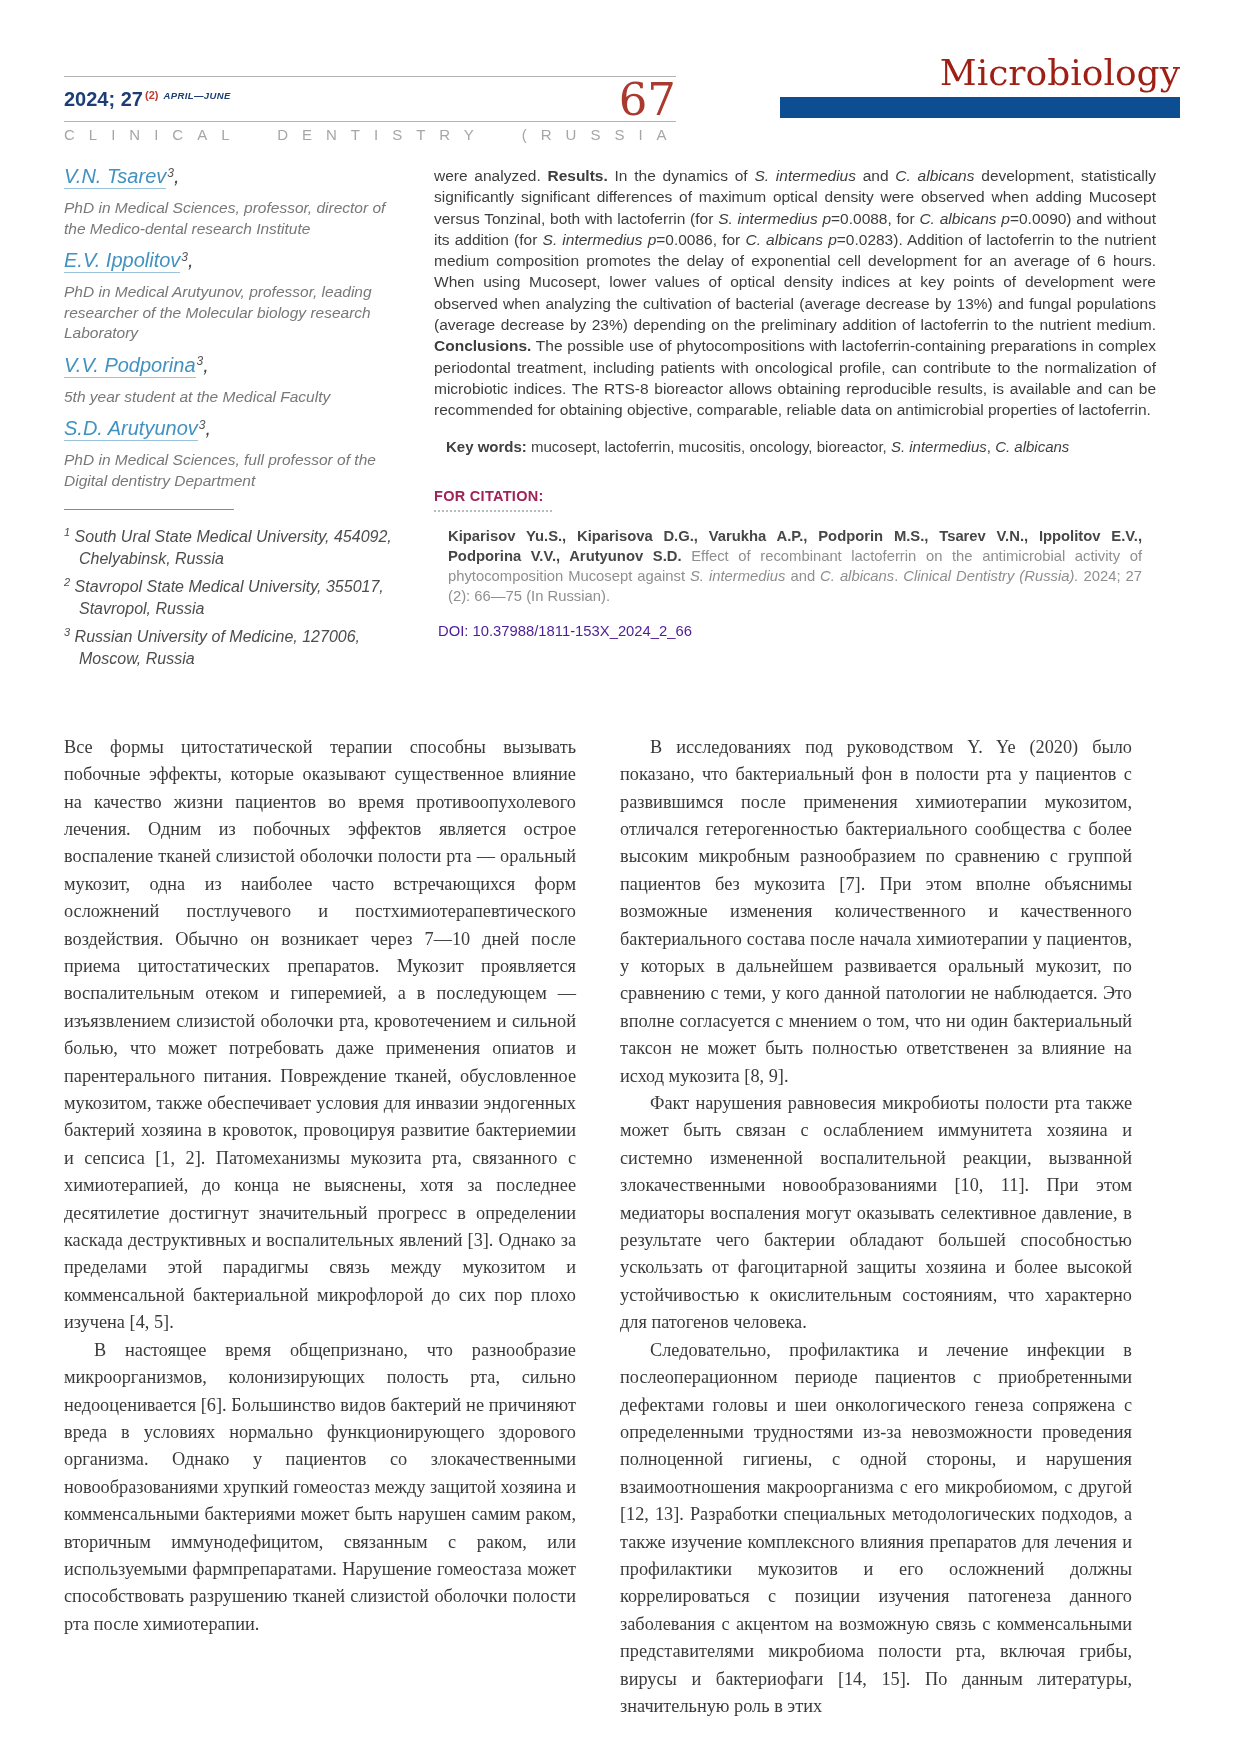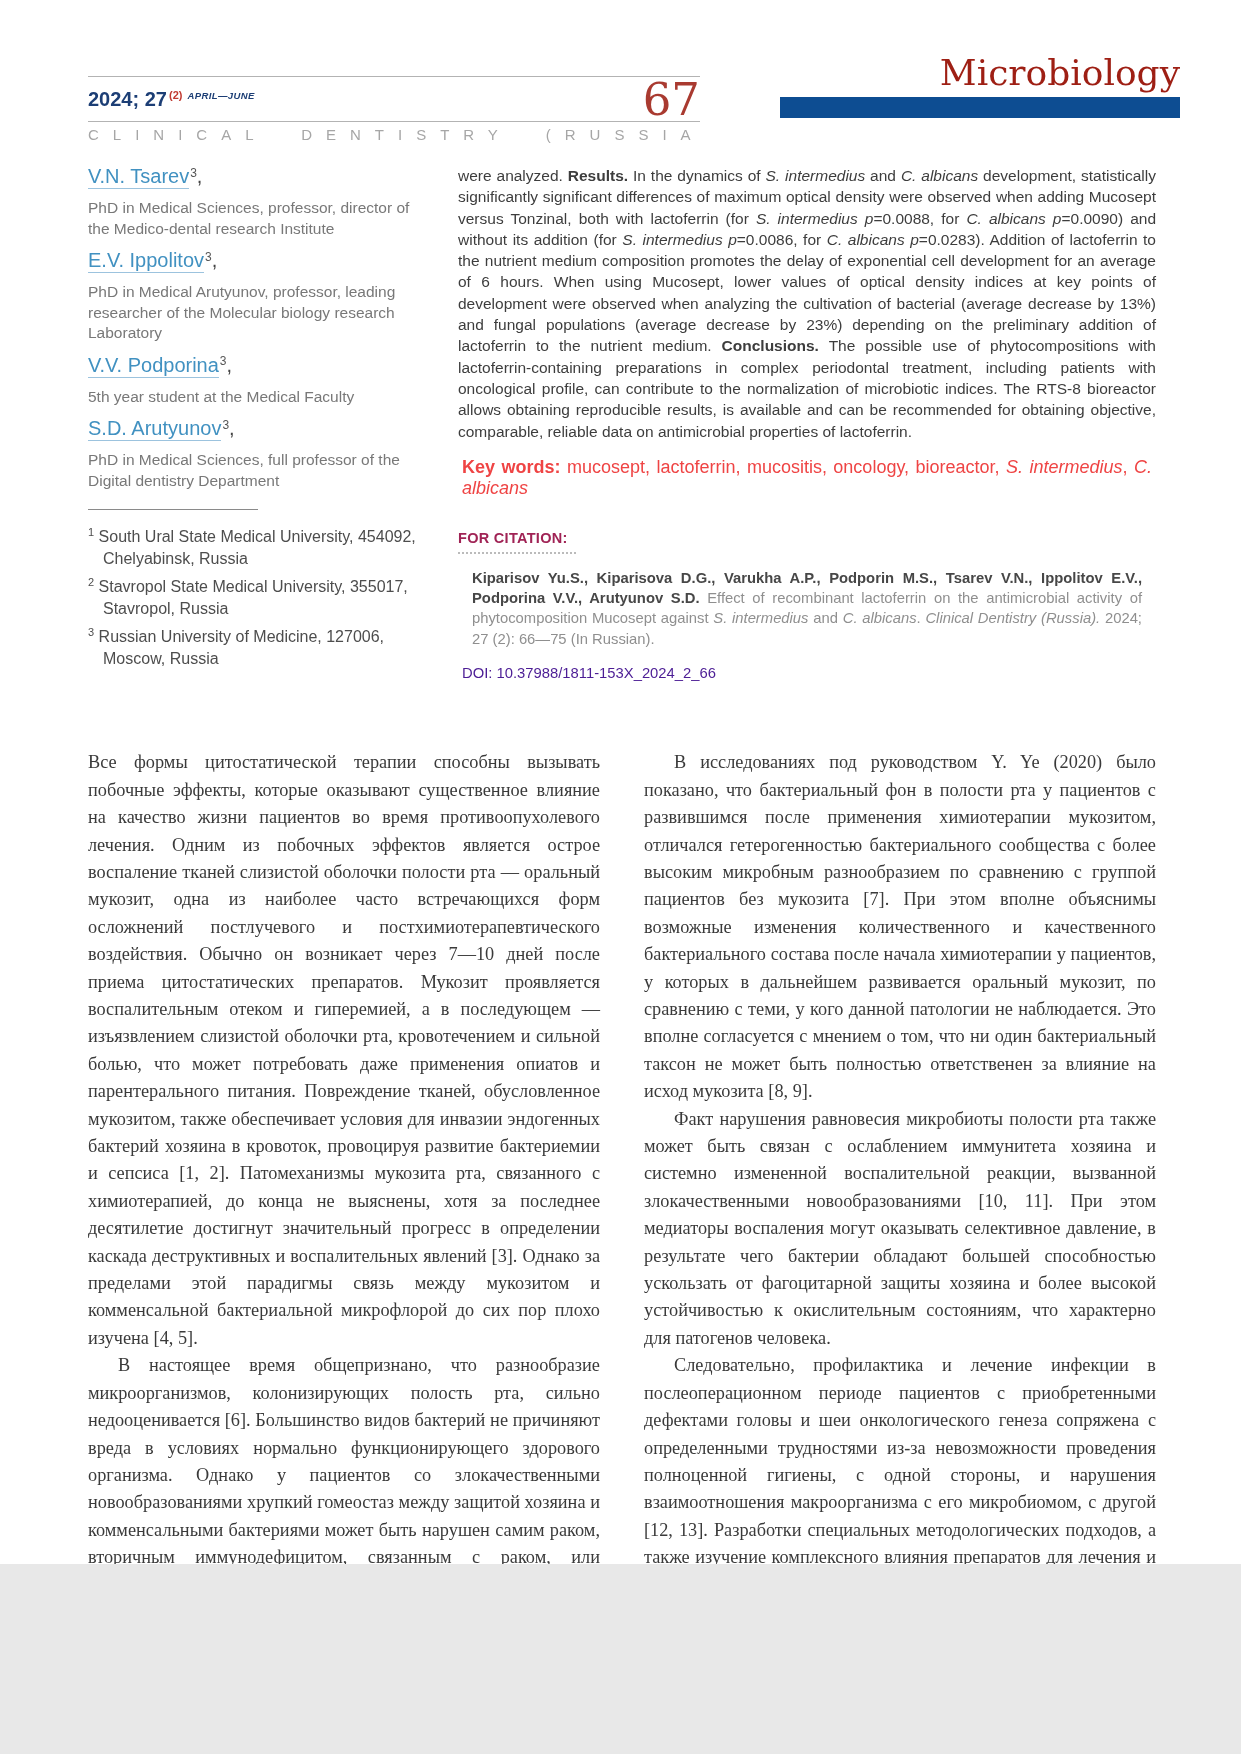--- a/index.html
+++ b/index.html
@@ -1,51 +1,51 @@
 <!DOCTYPE html>
 <html style="--navy: #1c3e75; --red_sup: #c13b32; --page_red: #a93a30; --section_red: #9e1f14; --bar_blue: #0d4d92; --rule_red: #8e1d18; --heading_red: #9e231d; --link_blue: #4191c1; --citation_pink: #a02355;"><head>
 <meta charset="utf-8">
 <style>
   html,body{margin:0;padding:0;background:#e8e8e8;}
   .page{
-    width:1241px;height:1564px;margin:0 auto;background:#ffffff;
-    box-sizing:border-box;padding:76px 85px 0 88px;
+    width:1241px;height:1754px;margin:0 auto;background:#ffffff;
+    box-sizing:border-box;padding:76px 85px 0 64px;
     position:relative;overflow:hidden;
     font-family:"Liberation Sans",sans-serif;
   }
   
   .h-left{width:612px;}
   .rule-gray{border-top:1px solid #b3b3b3;height:0;}
   .issue-row{display:flex;justify-content:space-between;align-items:center;height:44px;}
   .issue-num{font-size:20px;font-weight:bold;color:var(--navy);}
   sup.issue-sup{font-size:11px;font-weight:bold;color:var(--red_sup);margin-left:2px;}
   sup.months{font-size:9.5px;font-weight:bold;font-style:italic;color:var(--navy);letter-spacing:.4px;margin-left:5px;}
   .page-num{font-family:"DejaVu Serif",serif;font-size:45px;line-height:1;color:var(--page_red);}
   .journal-name{
     margin-top:4px;width:612px;white-space:nowrap;overflow:hidden;
     font-size:15px;color:#a6a6a6;letter-spacing:14px;word-spacing:16px;
   }
   .h-right{position:absolute;top:54px;right:61px;text-align:right;}
   .section-title{font-family:"DejaVu Serif",serif;font-size:36px;line-height:1.05;color:var(--section_red);}
   .bar{width:400px;height:21px;background:var(--bar_blue);margin-top:5px;margin-left:auto;}
   
   .top-section{display:flex;gap:38px;margin-top:22px;}
-  .authors{width:332px;flex:0 0 332px;}
+  .authors{width:332px;flex:0 0 332px;font-style:italic;}
   .author-name{font-size:20px;color:var(--link_blue);text-decoration:none;border-bottom:1.5px solid #9cc3de;padding-bottom:1px;}
   .author-sup{font-size:12px;color:#555;margin-left:1px;}
   .author-suffix{font-size:20px;color:#444;}
   .author-role{font-size:15.5px;line-height:20.5px;color:#787878;margin:10px 0 10px;}
   .aff-divider{width:170px;border-top:1.3px solid #8a8a8a;margin:18px 0 12px;height:0;}
   .affiliation{font-size:16px;line-height:21.8px;color:#4d4d4d;padding-left:15px;text-indent:-15px;margin:0 0 2px;}
   .affiliation sup{font-size:11px;color:#4d4d4d;}
   .abstract{flex:1;min-width:0;}
   .abstract-text{font-size:15.5px;line-height:21.3px;color:#3d3d3d;text-align:justify;margin:0;}
   .seg-b{font-weight:bold;}
   .seg-i{font-style:italic;}
-  .keywords{font-size:18px;line-height:21px;color:#ef4444;text-align:justify;margin:15px 4px 0;}
+  .keywords{font-size:15px;line-height:21px;color:#404040;text-align:justify;margin:15px 12px 0;}
   .forcitation{margin-top:31px;}
   .fc-label{font-size:14.5px;font-weight:bold;color:var(--citation_pink);letter-spacing:.3px;}
   .fc-dots{width:118px;border-bottom:2.4px dotted #bbbbbb;height:3px;margin:3px 0 11px;}
   .citation-text{font-size:14.8px;line-height:20.3px;color:#8f8f8f;text-align:justify;margin:14px;}
   .citation-text .seg-b{color:#474747;}
   .doi{font-size:14.8px;line-height:20.3px;color:#4c1d95;margin:4px;}
   
   .intro{display:flex;gap:44px;margin-top:62px;}
   .col{width:512px;flex:0 0 512px;}
   .rule-thick{border-top:4px solid var(--rule_red);height:0;}

